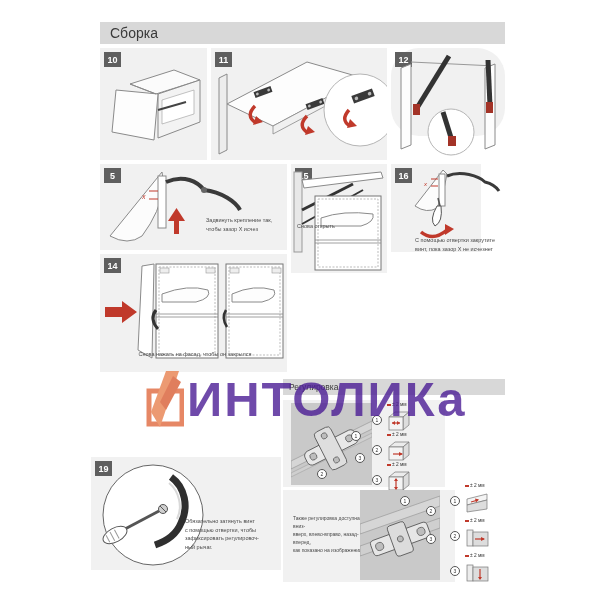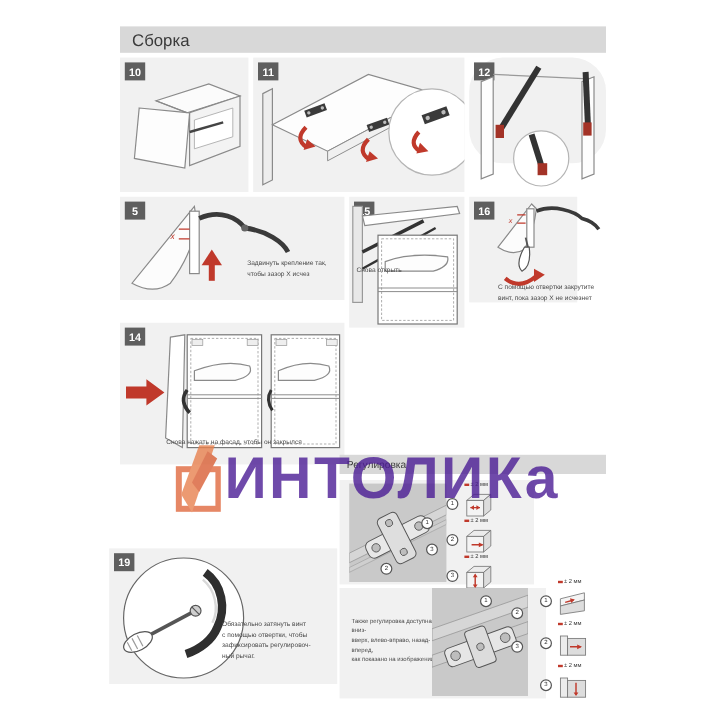--- a/index.html
+++ b/index.html
@@ -104,21 +104,21 @@
       <line x1="49" y1="27" x2="58" y2="27" stroke="#c0392b" stroke-width="1"></line>
       <line x1="49" y1="35" x2="58" y2="35" stroke="#c0392b" stroke-width="1"></line>
       <text x="42" y="35" font-size="7" fill="#c0392b" font-style="italic">x</text>
       <rect x="74" y="56" width="5" height="14" fill="#c0392b"></rect>
       <polygon points="68,57 85,57 76.5,44" fill="#c0392b"></polygon>
     </svg>
     <div class="caption" style="left:106px;top:52px;width:78px;">Задвинуть крепление так,
 чтобы зазор X исчез</div>
   </div>
 
-  <div class="panel" style="left:100px;top:254px;width:187px;height:118px;margin-top:15px;">
+  <div class="panel" style="left:100px;top:254px;width:187px;height:118px;">
     <div class="badge">14</div>
     <svg class="drawing" width="187" height="118">
       <polygon points="5,53 22,53 22,47 37,58 22,69 22,63 5,63" fill="#c0392b"></polygon>
       <polygon points="42,12 54,10 52,104 38,96" fill="#ffffff" stroke="#8a8a8a"></polygon>
       <rect x="56" y="10" width="62" height="94" fill="#ffffff" stroke="#777"></rect>
       <rect x="59" y="13" width="56" height="88" fill="none" stroke="#aaa" stroke-width="0.8" stroke-dasharray="2,1.5"></rect>
       <line x1="56" y1="60" x2="118" y2="60" stroke="#888" stroke-width="0.8"></line>
       <line x1="56" y1="63" x2="118" y2="63" stroke="#888" stroke-width="0.8"></line>
       <path d="M62,40 Q88,30 108,36 Q112,44 96,48 L62,48 Z" fill="#fdfdfd" stroke="#8a8a8a"></path>
       <rect x="60" y="14" width="9" height="5" fill="#eee" stroke="#999" stroke-width="0.6"></rect>

